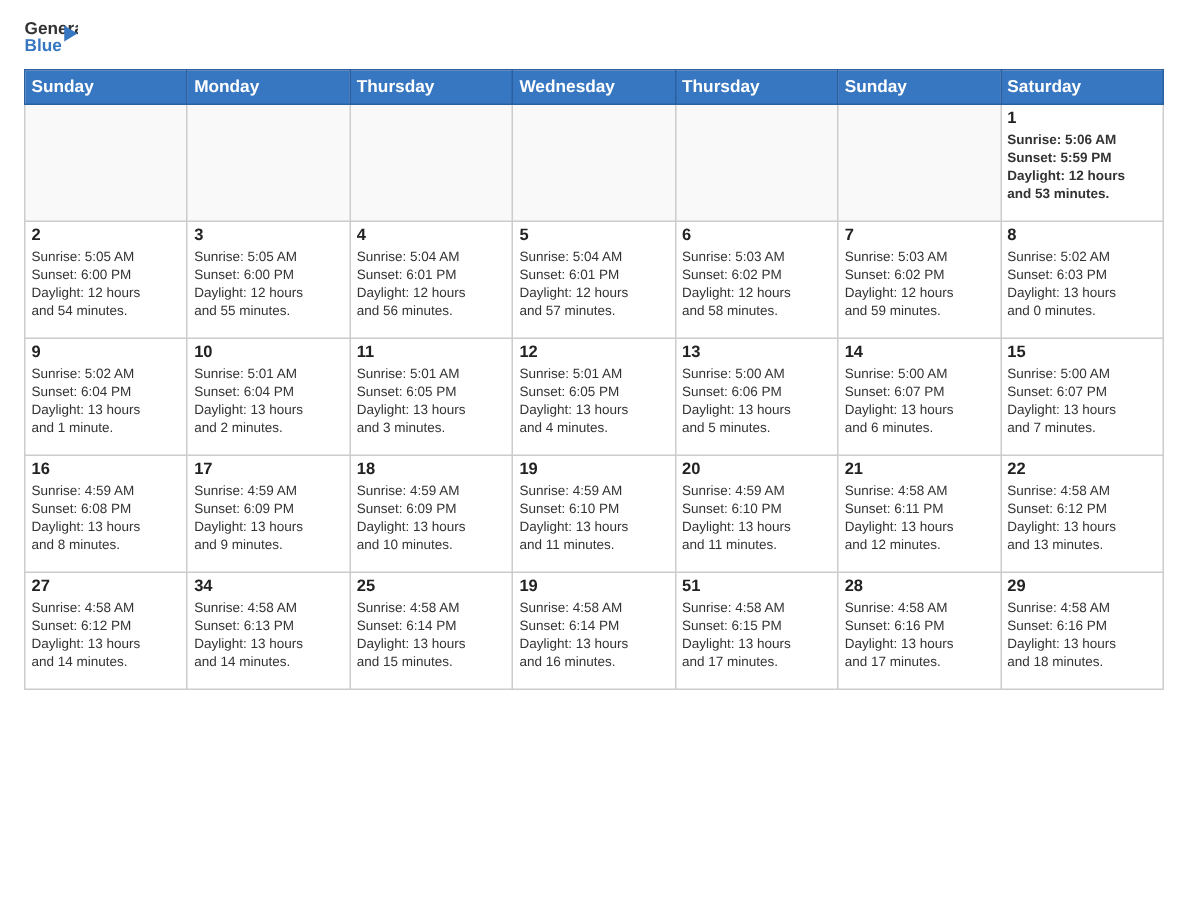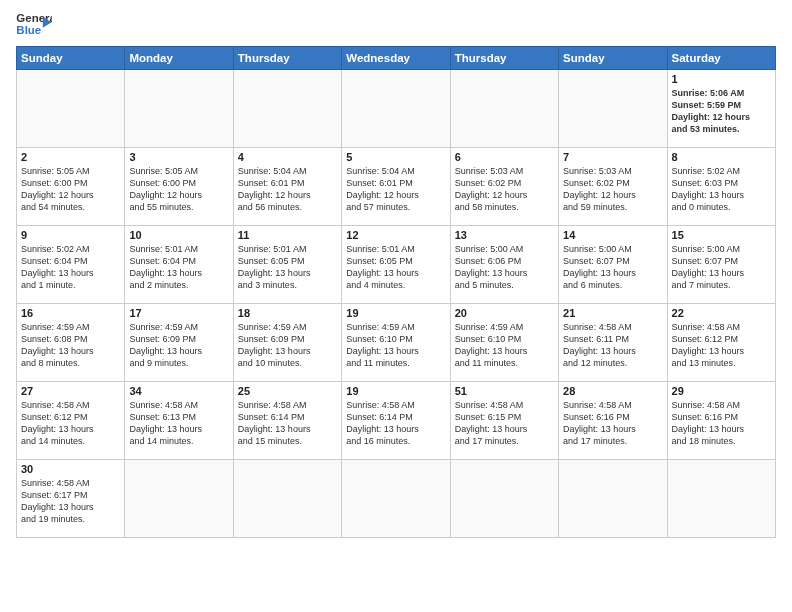--- a/index.html
+++ b/index.html
@@ -329,30 +329,15 @@
 and 17 minutes.</div>
           </td>
           <td>
             <span class="day-number">29</span>
             <div class="day-info" style="white-space: pre-line;">Sunrise: 4:58 AM
 Sunset: 6:16 PM
 Daylight: 13 hours
 and 18 minutes.</div>
           </td>
         </tr>
-        <tr class="last-row">
-          <td>
-            <span class="day-number">30</span>
-            <div class="day-info" style="white-space: pre-line;">Sunrise: 4:58 AM
-Sunset: 6:17 PM
-Daylight: 13 hours
-and 19 minutes.</div>
-          </td>
-          <td class="empty-cell"></td>
-          <td class="empty-cell"></td>
-          <td class="empty-cell"></td>
-          <td class="empty-cell"></td>
-          <td class="empty-cell"></td>
-          <td class="empty-cell"></td>
-        </tr>
       </tbody>
   </table>
 </div>
 
 </body></html>

